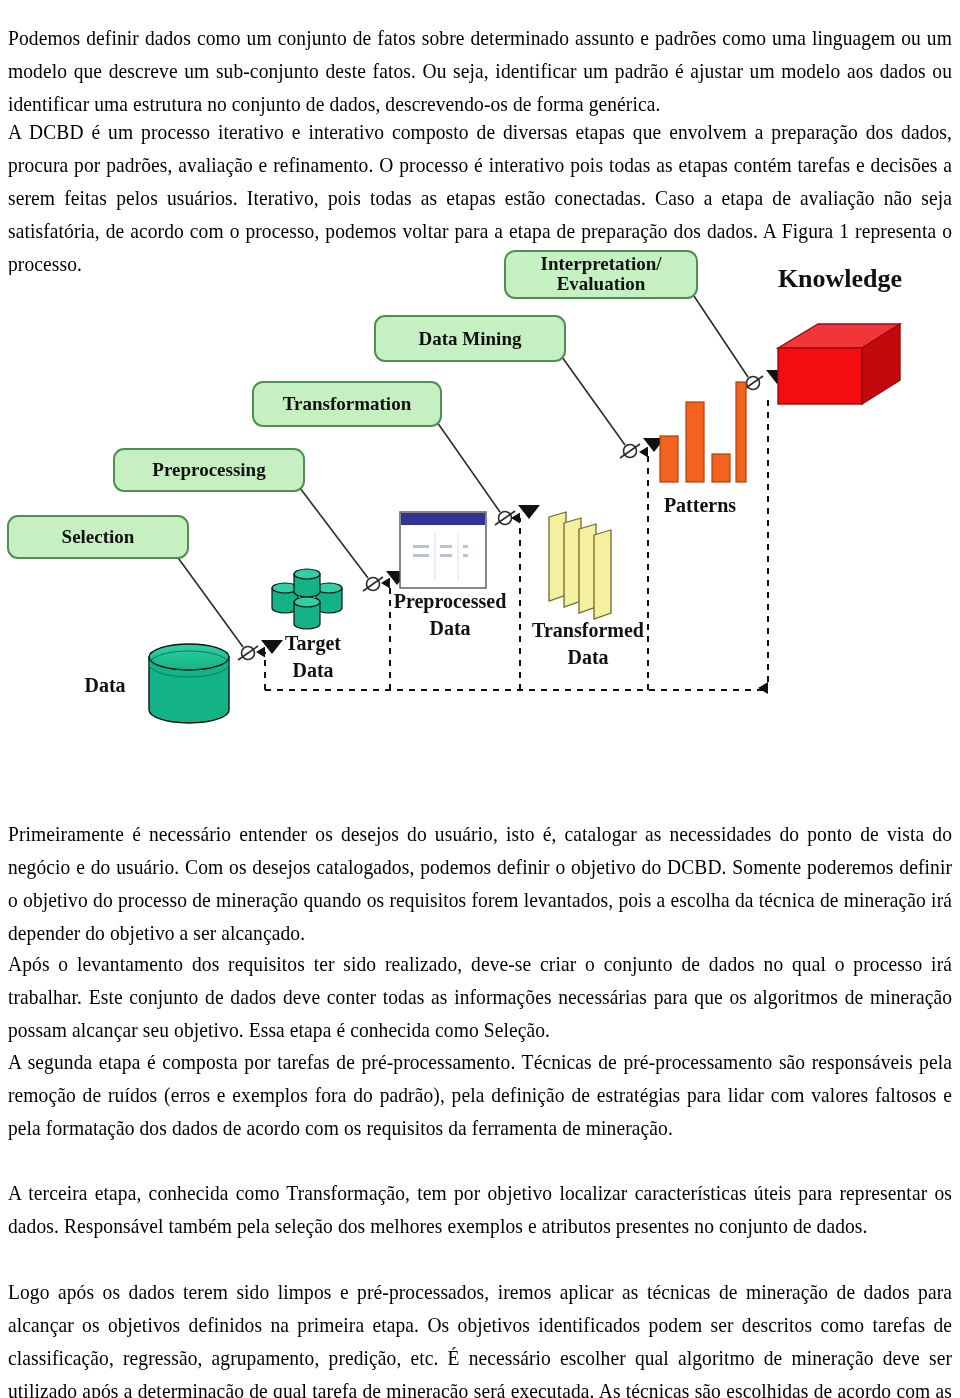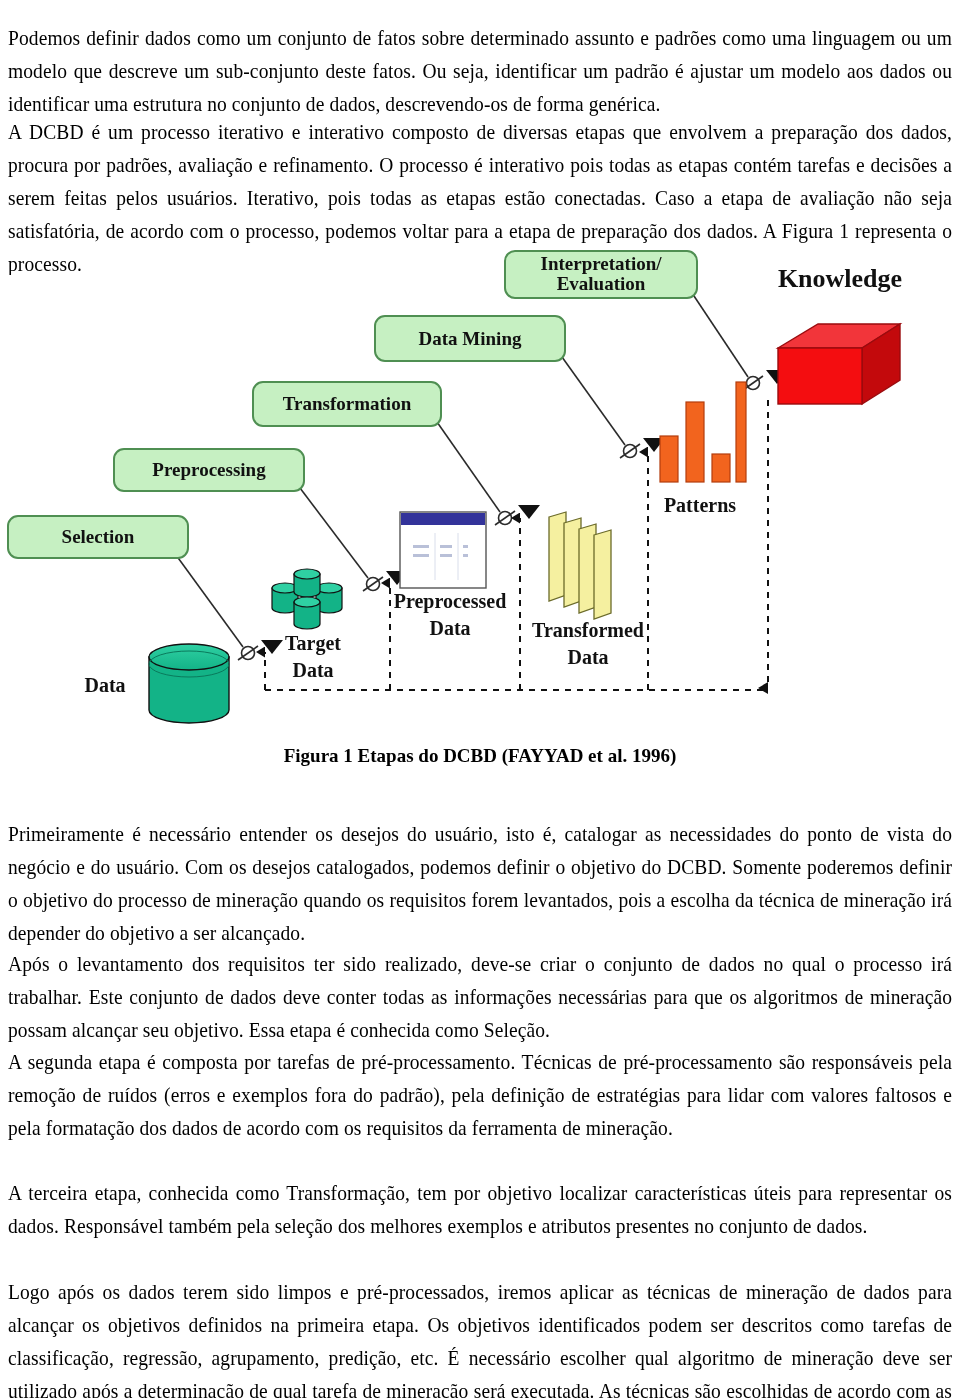--- a/index.html
+++ b/index.html
@@ -239,21 +239,20 @@
 
       <g>
         <polygon points="778,108 818,84 900,84 862,108" fill="#f2353a" stroke="#9b0b0e" stroke-width="1.4"></polygon>
         <polygon points="862,108 900,84 900,140 862,164" fill="#c3090c" stroke="#9b0b0e" stroke-width="1.4"></polygon>
         <rect x="778" y="108" width="84" height="56" fill="#f40d10" stroke="#9b0b0e" stroke-width="1.4"></rect>
       </g>
       <text class="knowledge-label" x="840" y="47" text-anchor="middle">Knowledge</text>
     </svg>
   </div>
 
-  <div class="fig-caption">Figura 1 Etapas do DCBD (FAYYAD et al. 1996)</div>
 
   <p class="body-text" style="top:798px;">Primeiramente é necessário entender os desejos do usuário, isto é, catalogar as necessidades do ponto de vista do negócio e do usuário. Com os desejos catalogados, podemos definir o objetivo do DCBD. Somente poderemos definir o objetivo do processo de mineração quando os requisitos forem levantados, pois a escolha da  técnica de mineração irá depender do objetivo a ser alcançado.</p>
 
   <p class="body-text" style="top:928px;">Após o levantamento dos requisitos ter sido realizado, deve-se criar o conjunto de dados no qual o processo irá trabalhar. Este conjunto de dados deve conter todas as informações necessárias para que os algoritmos de mineração possam alcançar seu objetivo. Essa etapa é conhecida como Seleção.</p>
 
   <p class="body-text" style="top:1026px;">A segunda etapa é composta por tarefas de pré-processamento. Técnicas de pré-processamento são responsáveis pela remoção de ruídos (erros e exemplos fora do padrão), pela definição de estratégias para lidar com valores faltosos e pela formatação dos dados de acordo com os requisitos da ferramenta de mineração.</p>
 
   <p class="body-text" style="top:1157px;">A terceira etapa, conhecida como Transformação, tem por objetivo localizar características úteis para representar os dados. Responsável também pela seleção dos melhores exemplos e atributos presentes no conjunto de dados.</p>
 
   <p class="body-text" style="top:1256px;">Logo após os dados terem sido limpos e pré-processados, iremos aplicar as técnicas de mineração de dados para alcançar os objetivos definidos na primeira etapa. Os objetivos identificados podem ser descritos como tarefas de classificação, regressão, agrupamento, predição, etc. É necessário escolher qual algoritmo de mineração deve ser utilizado após a determinação de qual tarefa de mineração será executada. As técnicas são escolhidas de acordo com as características dos dados e da técnica e com os requisitos apresentados pelos</p>

